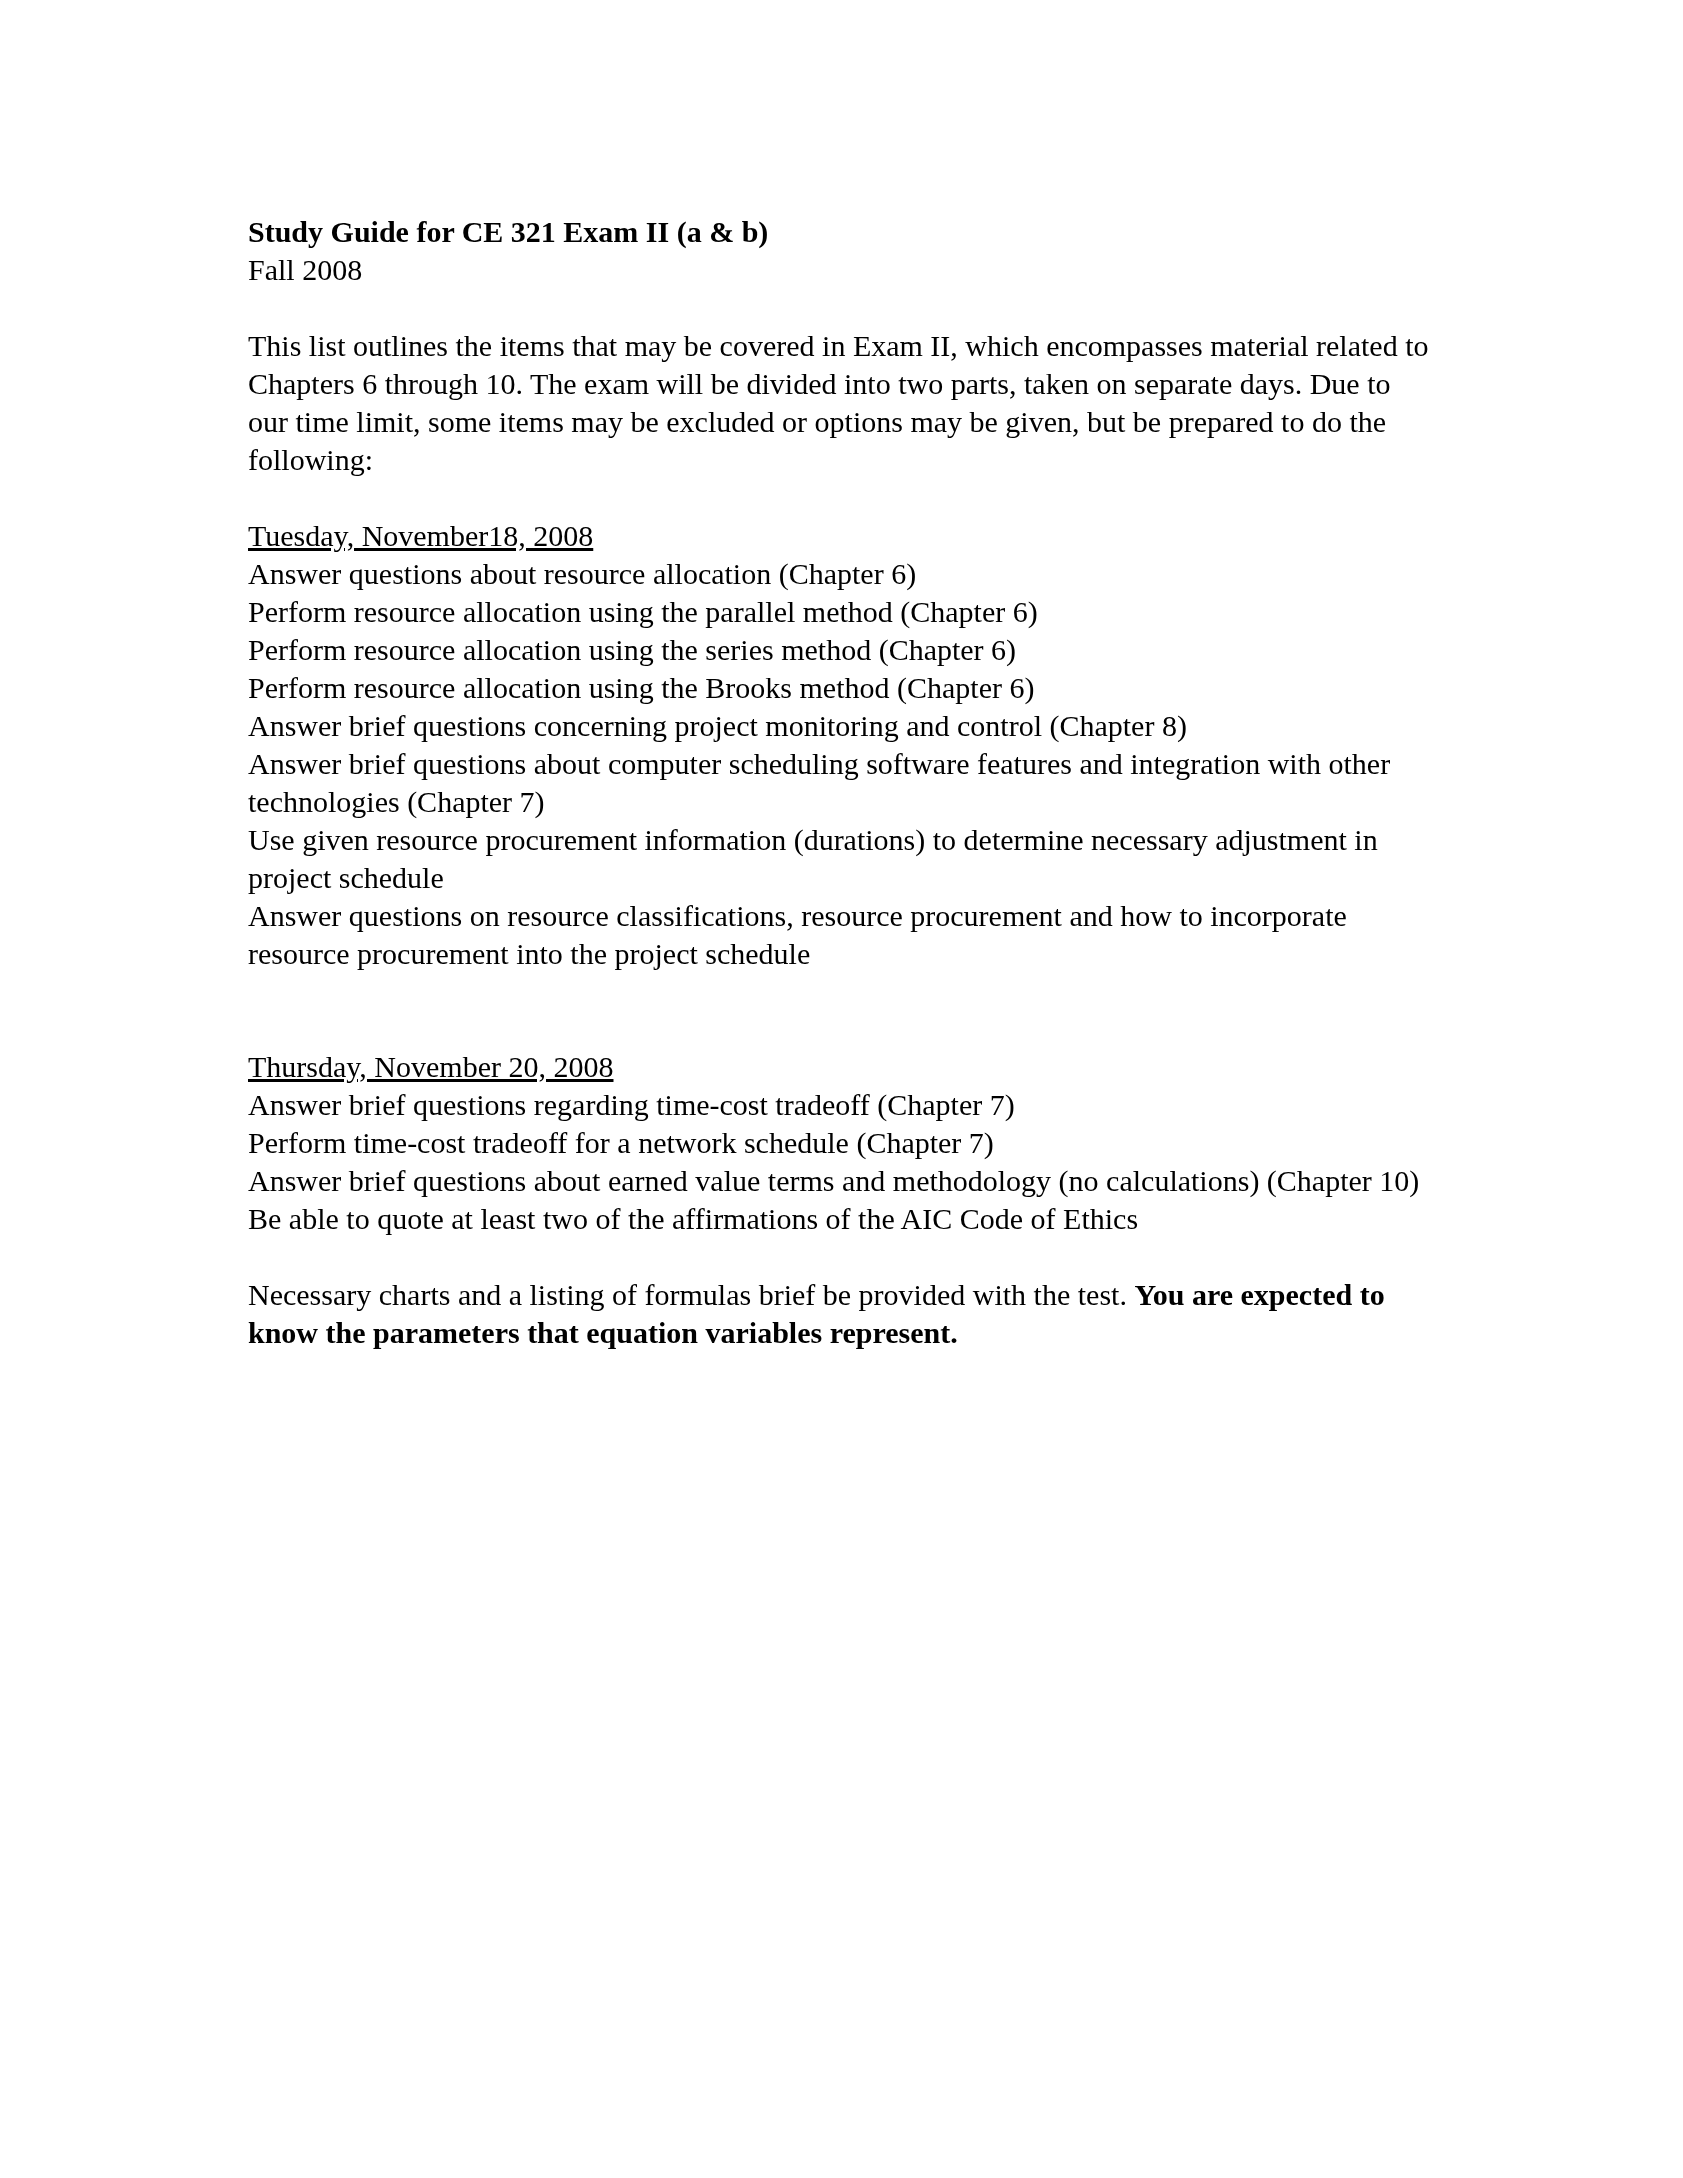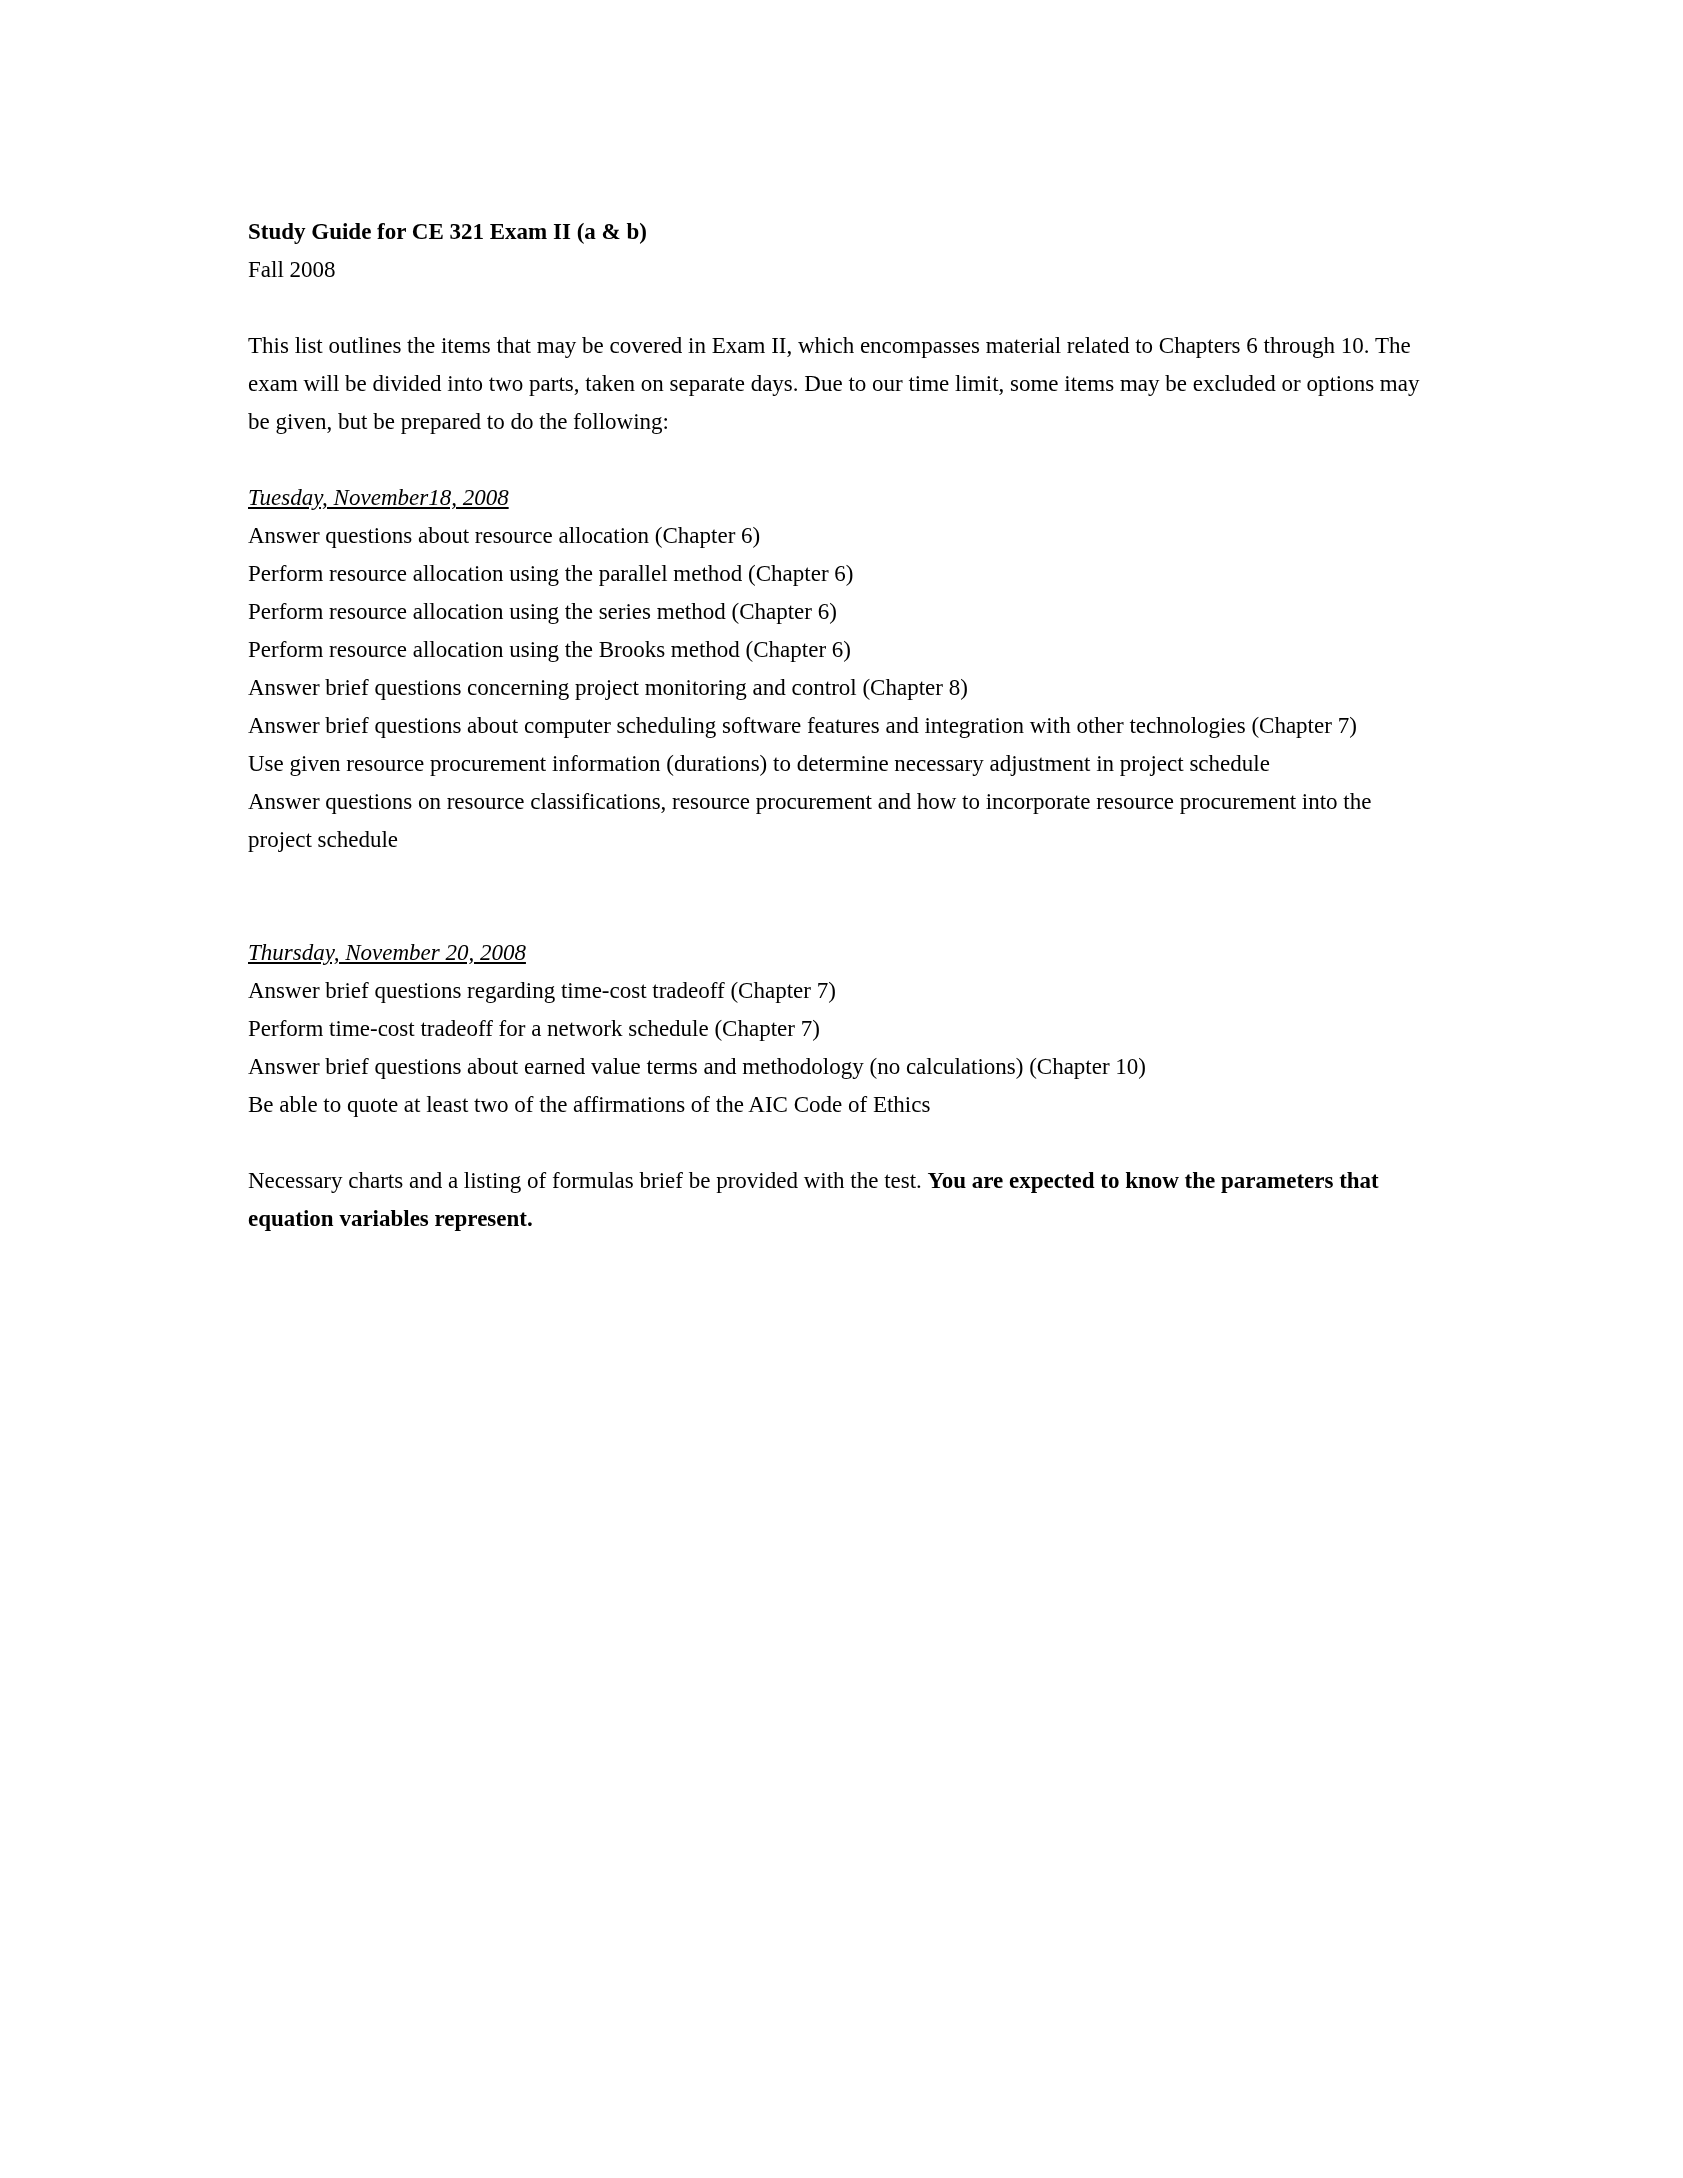--- a/index.html
+++ b/index.html
@@ -8,34 +8,33 @@
     background: #ffffff;
   }
   .page {
     position: relative;
     width: 1683px;
     height: 1796px;
     background: #ffffff;
     box-sizing: border-box;
     padding: 213px 250px 0 248px;
     font-family: "Liberation Serif", serif;
-    font-size: 23px;
+    font-size: 30px;
     line-height: 38px;
     color: #000000;
   }
   p {
     margin: 0;
     padding: 0;
   }
   .title {
     font-weight: bold;
   }
   .section-heading {
     text-decoration: underline;
-    font-style: italic;
   }
   .gap-1 { height: 38px; }
   .gap-2 { height: 75px; }
   .closing b { font-weight: bold; }
 </style>
 </head>
 <body>
 
 <div class="page">
 

